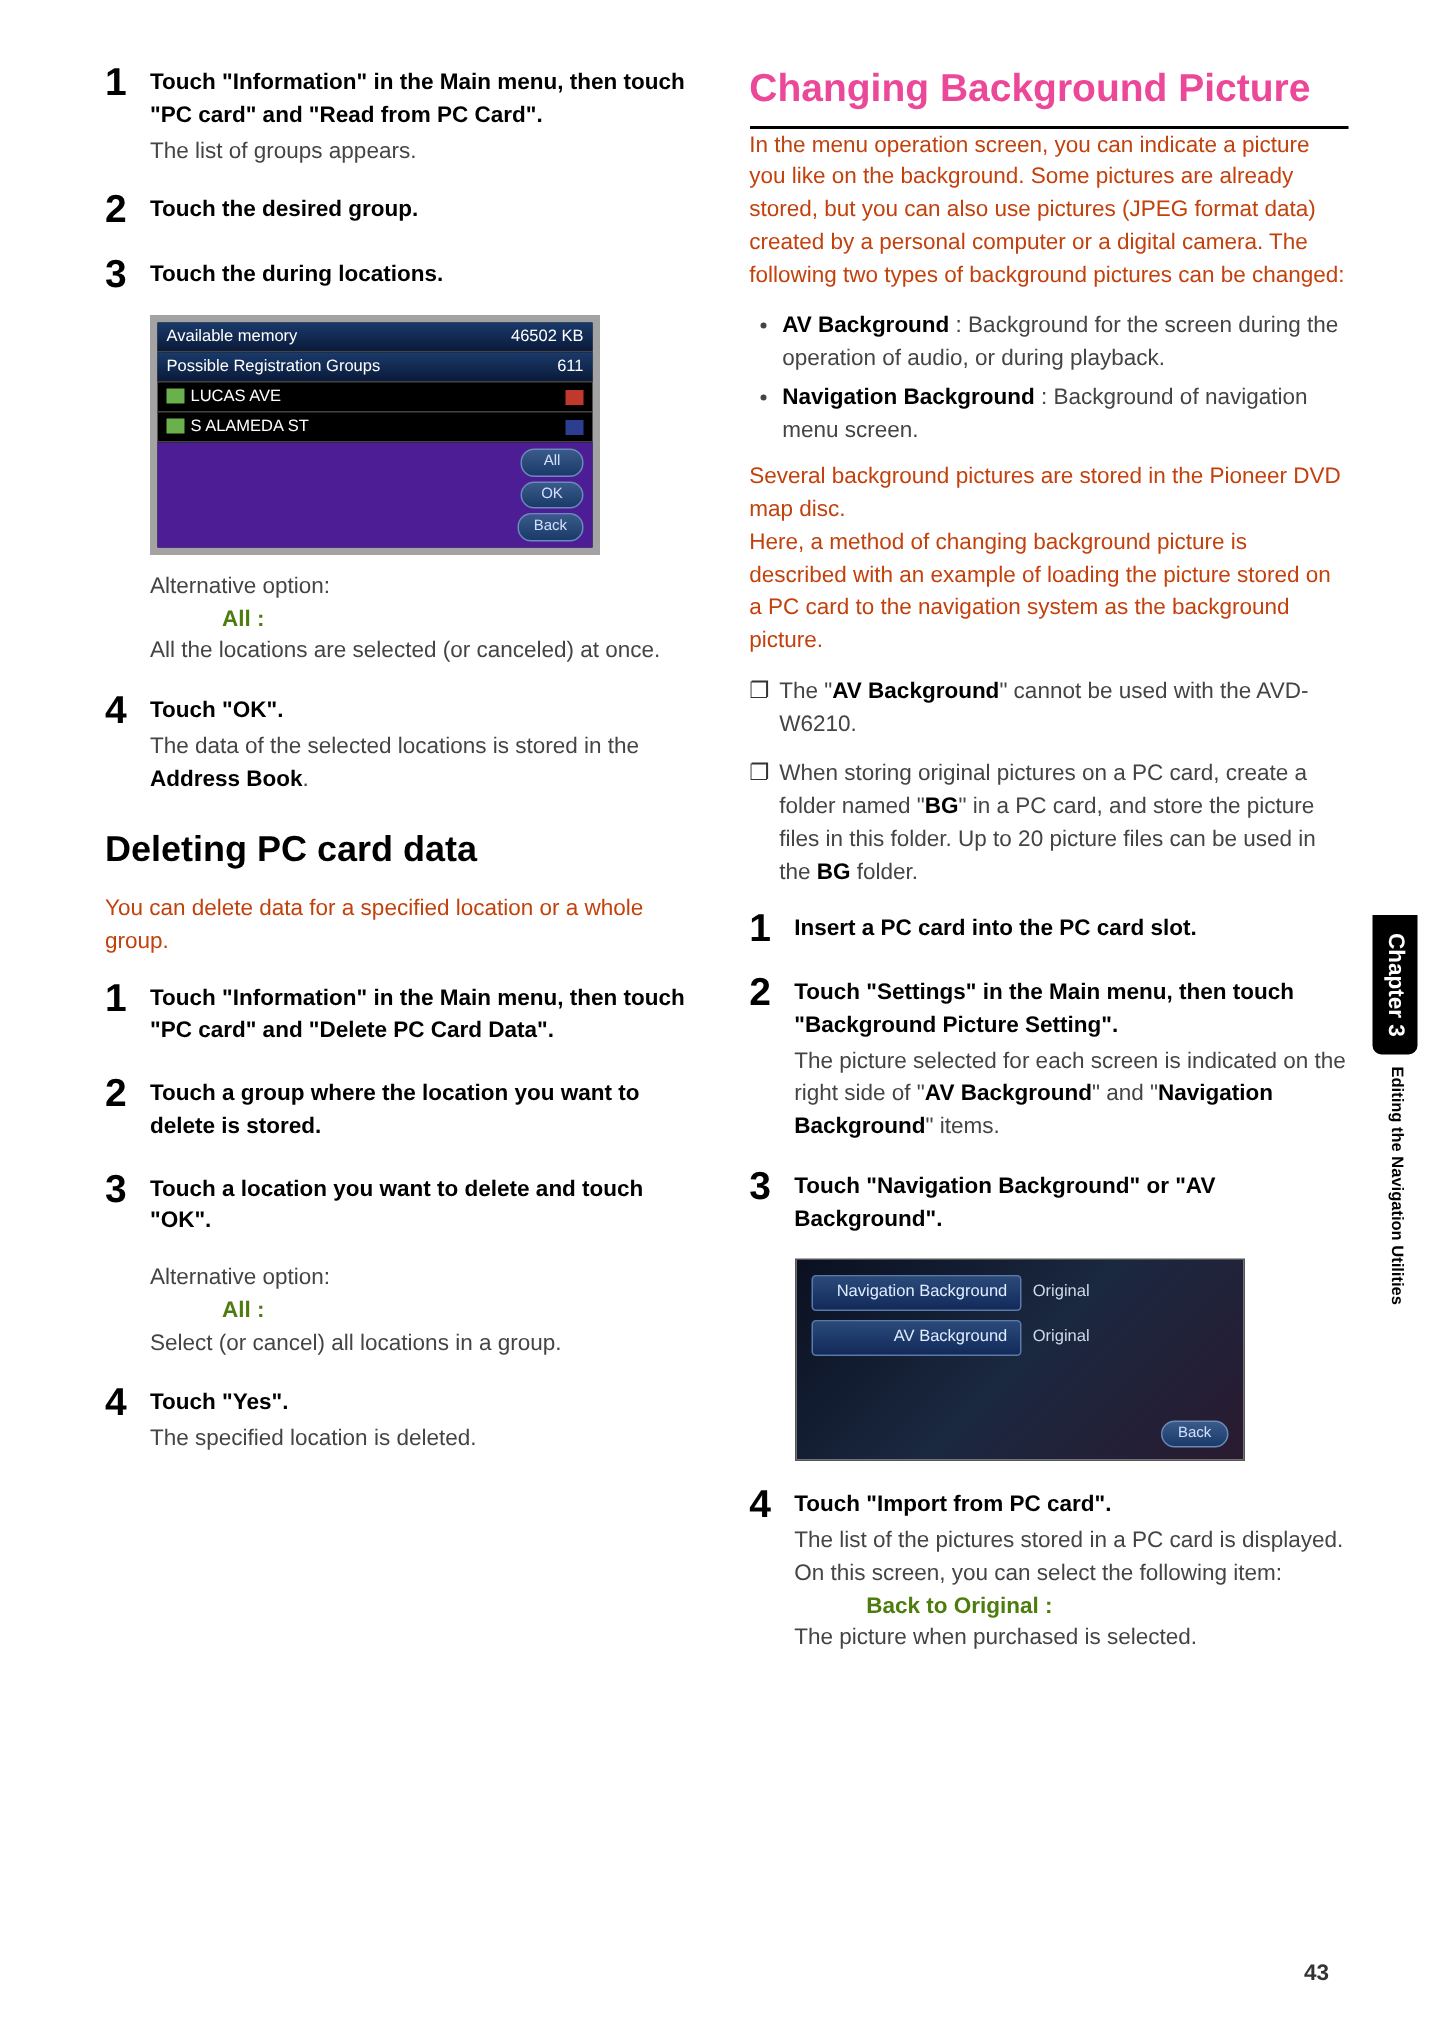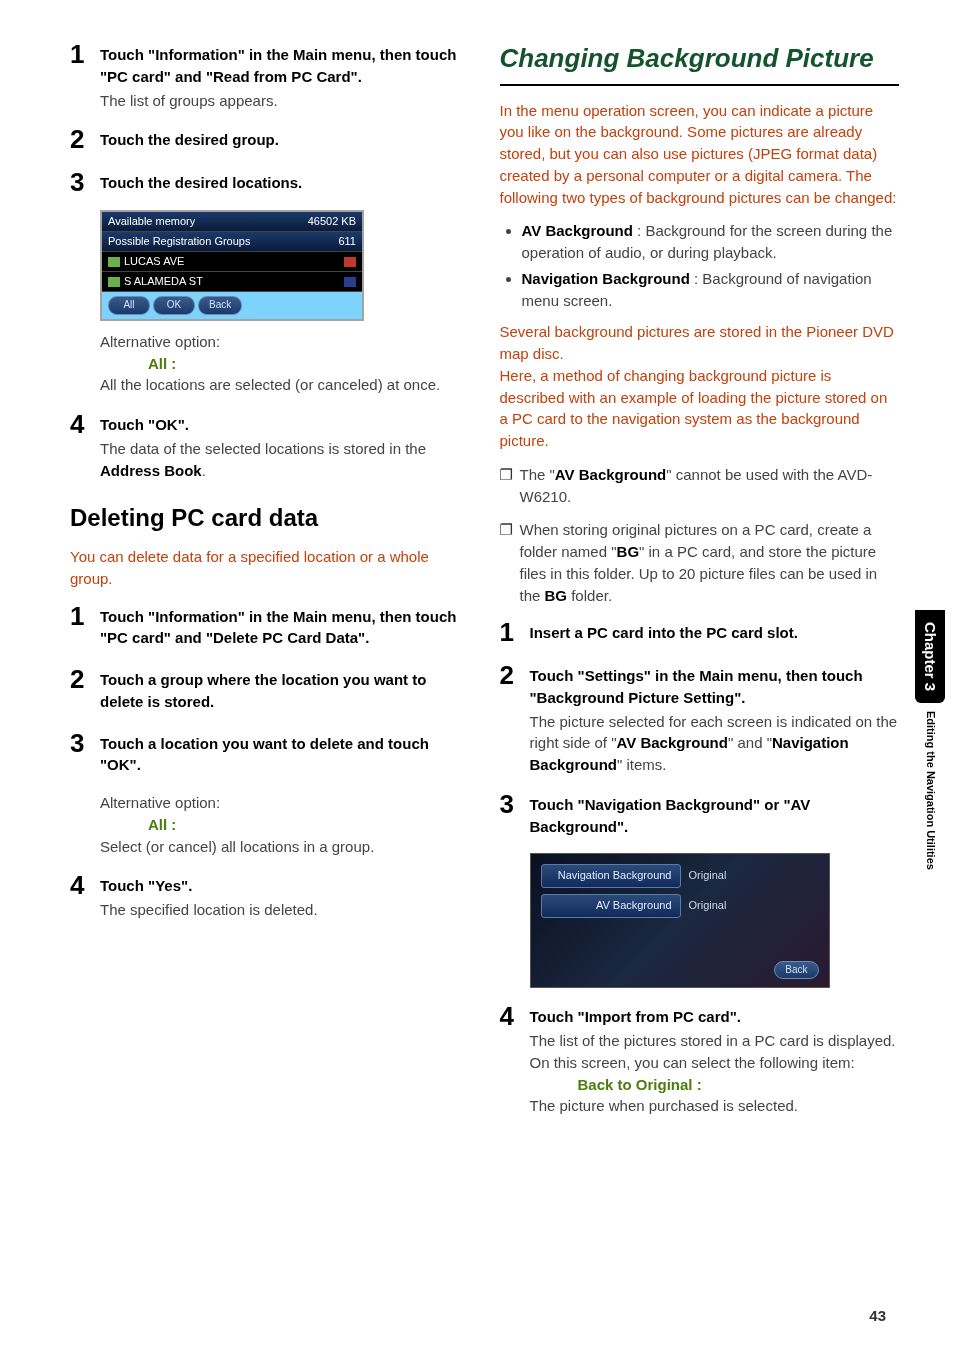--- a/index.html
+++ b/index.html
@@ -53,25 +53,23 @@
   h2.section {
     font-size: 24px;
     font-weight: bold;
     color: #000;
     margin-top: 20px;
     margin-bottom: 10px;
   }
   h2.big-section {
     font-size: 26px;
     font-weight: bold;
-    color: #14532d;
+    color: #ec4899;
     border-bottom: 2px solid #000;
     padding-bottom: 6px;
-    margin-bottom: 14px;
-    font-style: italic;
   }
   .intro-text {
     color: #c2410c;
     margin-bottom: 12px;
   }
   .bullet-list {
     margin-left: 14px;
     margin-bottom: 10px;
   }
   .bullet-list li {
@@ -92,45 +90,45 @@
   .note-body {
     flex: 1;
     color: #444;
   }
   .b { font-weight: bold; color: #000; }
   .sub-label { font-weight: bold; color: #4d7c0f; margin-left: 48px; }
 
   
   .shot1 {
     margin-left: 30px;
-    width: 264px;
+    width: 300px;
     background: #000;
-    border: 2px solid #a3a3a3;
+    border: 5px solid #a3a3a3;
     font-size: 11px;
     color: #fff;
     margin-bottom: 10px;
   }
   .shot1-row {
     display: flex;
     justify-content: space-between;
     align-items: center;
     padding: 2px 6px;
     border-bottom: 1px solid #444;
     height: 20px;
   }
   .shot1-head {
     background: linear-gradient(#1a3a6a, #0a1a3a);
   }
   .shot1-btncol {
     display: flex;
-    flex-direction: row;
+    flex-direction: column;
     align-items: flex-end;
     padding: 4px 6px;
     gap: 3px;
-    background: #7dd3fc;
+    background: #4c1d95;
   }
   .mini-btn {
     background: linear-gradient(#3a5a8a, #1a3a6a);
     border: 1px solid #6a8aba;
     border-radius: 9px;
     color: #d0e0ff;
     font-size: 10px;
     padding: 1px 10px;
     min-width: 42px;
     text-align: center;
@@ -246,21 +244,21 @@
     <div class="step">
       <div class="step-num">2</div>
       <div class="step-body">
         <div class="step-title">Touch the desired group.</div>
       </div>
     </div>
 
     <div class="step">
       <div class="step-num">3</div>
       <div class="step-body">
-        <div class="step-title">Touch the desired locations.</div>
+        <div class="step-title">Touch the during locations.</div>
       </div>
     </div>
 
     <div class="shot1">
       <div class="shot1-row shot1-head">
         <span>Available memory</span>
         <span>46502 KB</span>
       </div>
       <div class="shot1-row shot1-head">
         <span>Possible Registration Groups</span>

